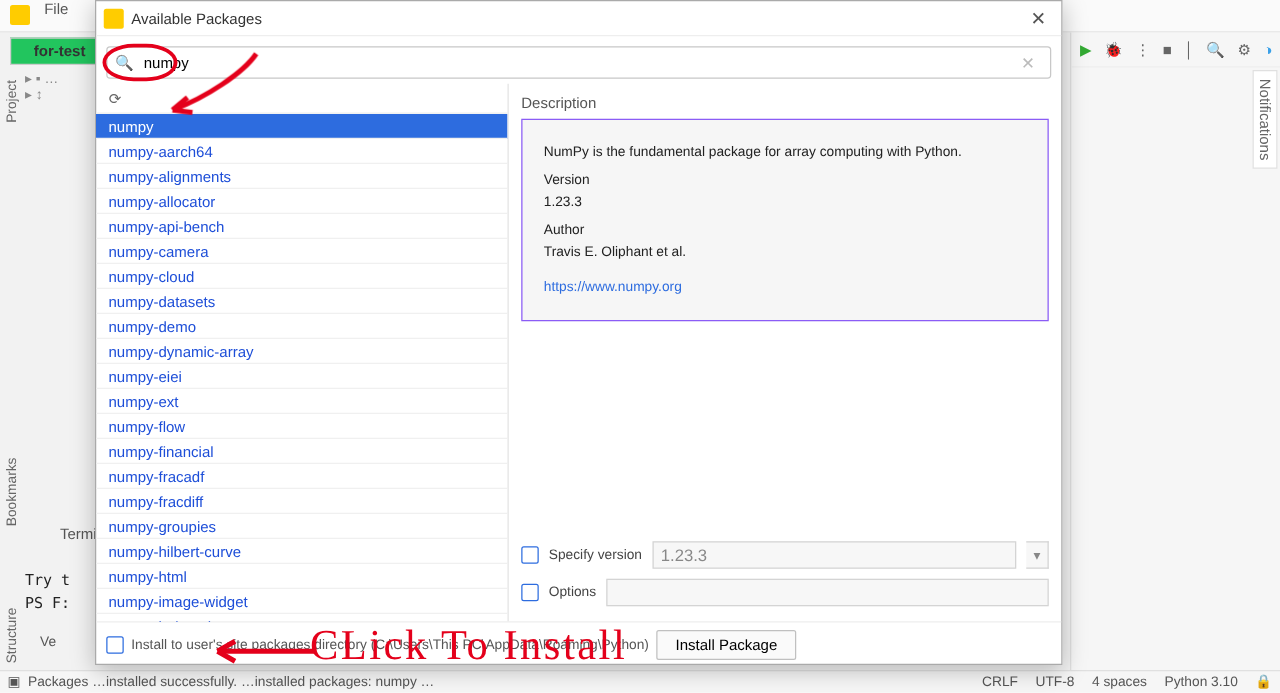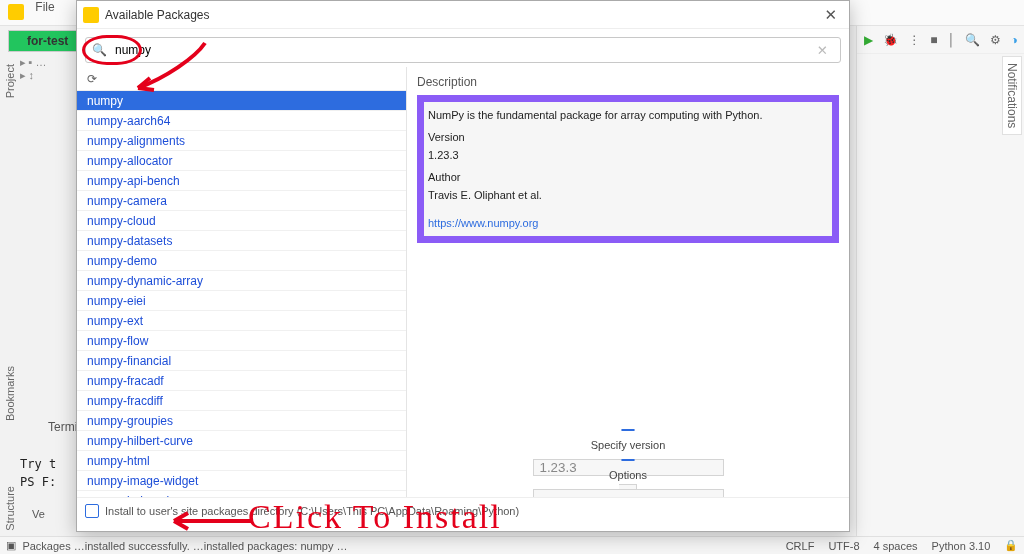--- a/index.html
+++ b/index.html
@@ -77,27 +77,27 @@
   .pkglist {flex:1; overflow:auto; position:relative;}
   .pkglist .item {height:20px; line-height:20px; padding:0 10px;
     border-bottom:1px solid #f0f0f0; color:#1d4ed8; cursor:pointer;}
   .pkglist .item.sel{background:#2d6cdf; color:#fff;}
   .pkglist::-webkit-scrollbar{width:9px;}
   .pkglist::-webkit-scrollbar-thumb{background:#d6d6d6; border-radius:4px;}
 
   .rightcol {flex:1; padding:8px 10px 0 10px; display:flex; flex-direction:column;
     color:#222; overflow:hidden;}
   .rightcol .hdr{color:#555; margin-bottom:6px;}
-  .descbox {background:#f6f6f6; padding:4px; border:7px solid #8b5cf6;
+  .descbox {background:#f6f6f6; padding:17px; border:1px solid #8b5cf6;
     font-size:11px; line-height:18px; flex:0 0 auto;}
   .descbox .b{font-weight:normal; margin-top:4px;}
   .descbox a{color:#2d6cdf; text-decoration:none;}
 
   .opts {margin-top:auto; padding:4px 0 8px 0; font-size:11px; color:#444;}
-  .opts .row{display:flex; align-items:center; height:30px; gap:8px;flex-direction:column;}
+  .opts .row{display:flex; align-items:center; height:30px; gap:8px;}
   .opts .row input[type=text]{flex:1; border:1px solid #d4d4d4; height:22px;
     padding:0 6px; background:#f7f7f7; color:#888;}
   .drop{width:18px; text-align:center; color:#888; border:1px solid #d4d4d4;
     border-left:none; height:22px; line-height:22px; background:#f7f7f7;}
   .chk {width:14px; height:14px; border:1px solid #2d6cdf; border-radius:2px;
     display:inline-block;}
 
   .footer {border-top:1px solid #eee; padding:6px 8px; display:flex;
     gap:6px;}
   .instdir {display:flex; align-items:center; gap:6px; color:#555; font-size:11px;}
@@ -232,20 +232,21 @@
         </div>
       </div>
     </div>
   </div>
 
   <div class="footer">
     <div class="instdir">
       <span class="chk"></span>
       <span>Install to user's site packages directory (C:\Users\This PC\AppData\Roaming\Python)</span>
     </div>
+    <button class="installbtn">Install Package</button>
   </div>
 </div>
 
 <div class="anno redcircle"></div>
 <svg class="anno" style="left:130px; top:38px" width="90" height="60">
   <path d="M75 5 C65 20 35 40 8 50" stroke="#e4001b" stroke-width="4" fill="none"></path>
   <path d="M8 50 L20 40 M8 50 L24 52" stroke="#e4001b" stroke-width="4" fill="none"></path>
 </svg>
 <svg class="anno" style="left:168px; top:506px" width="90" height="30">
   <path d="M85 15 L6 15" stroke="#e4001b" stroke-width="4" fill="none"></path>

